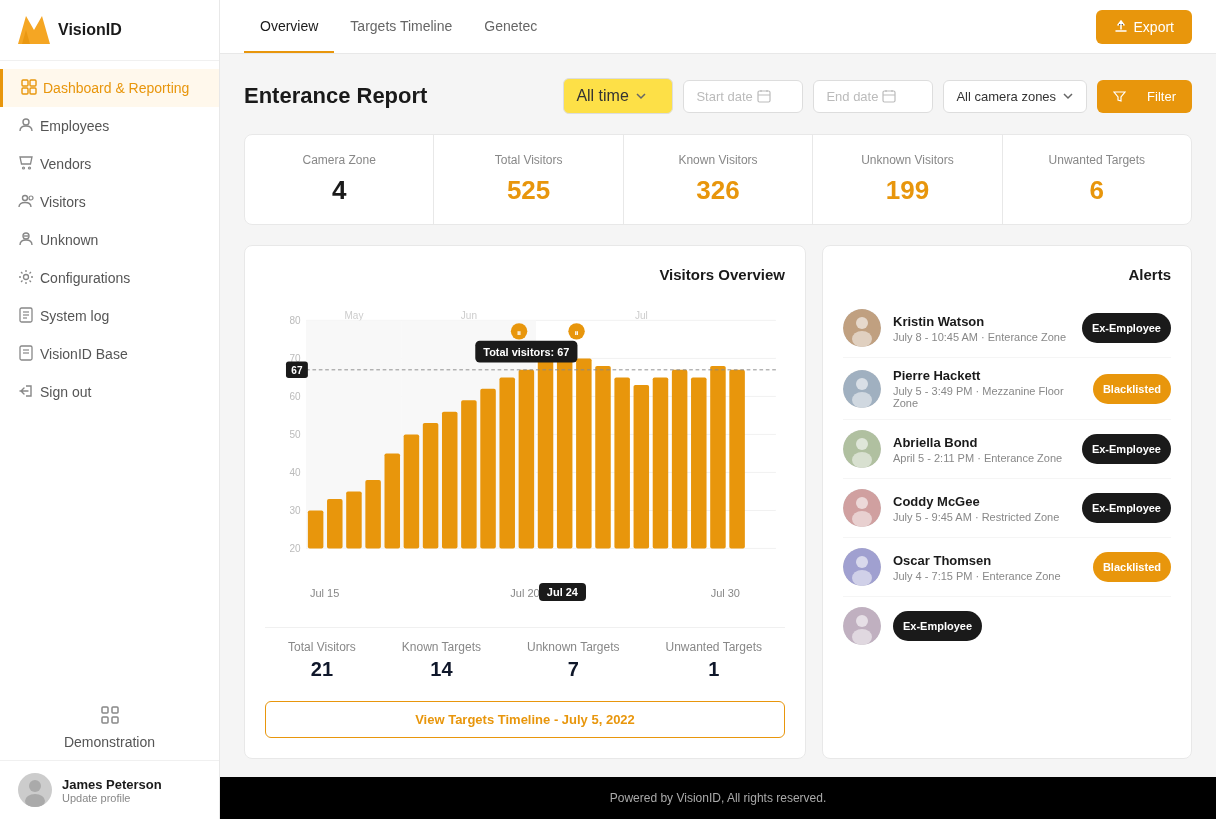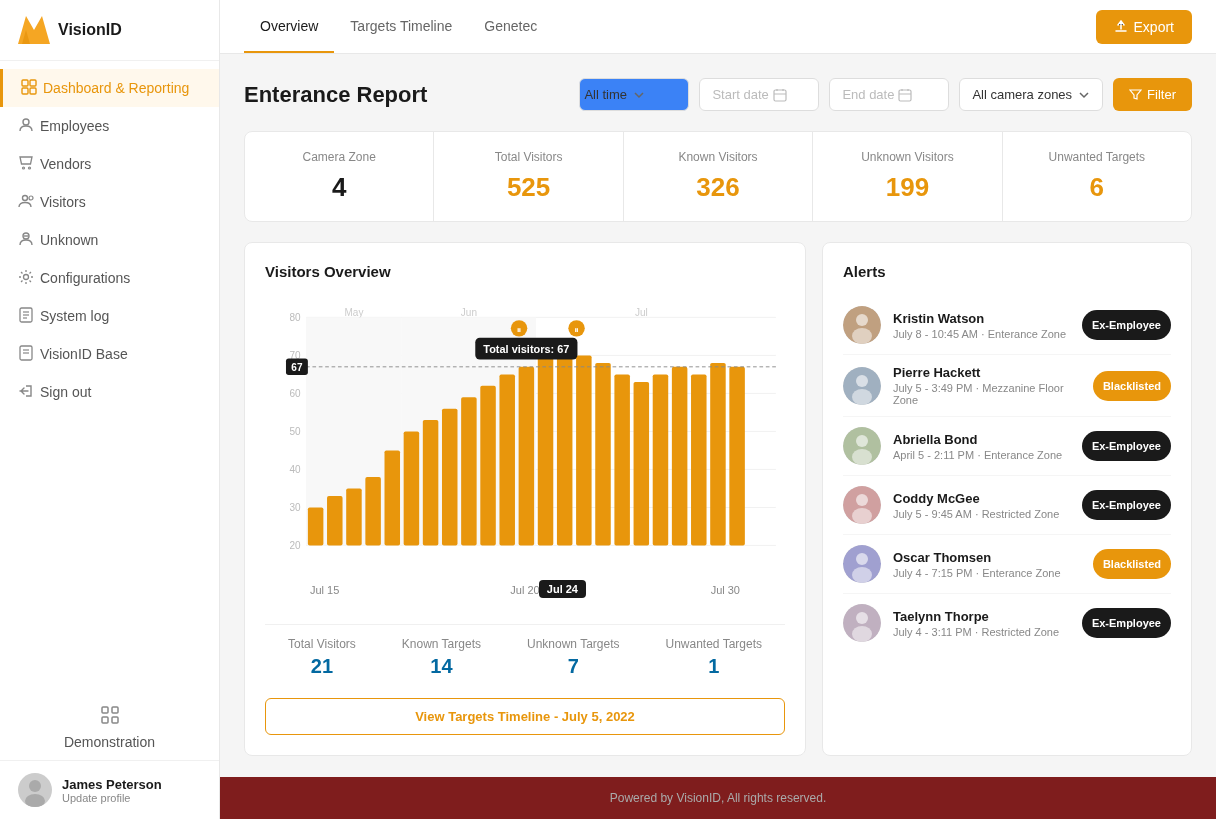--- a/index.html
+++ b/index.html
@@ -29,65 +29,65 @@
     .top-tab { padding: 0 16px; height: 100%; display: flex; align-items: center; font-size: 14px; color: #666; cursor: pointer; border-bottom: 2px solid transparent; }
     .top-tab.active { color: #1a1a1a; border-bottom: 2px solid #E8960C; font-weight: 500; }
     .export-btn { background: #E8960C; color: #fff; border: none; padding: 9px 18px; border-radius: 6px; font-size: 14px; font-weight: 500; cursor: pointer; display: flex; align-items: center; gap: 6px; }
 
     .content { flex: 1; overflow-y: auto; padding: 24px; }
 
     
     .report-header { display: flex; align-items: center; gap: 12px; margin-bottom: 20px; flex-wrap: wrap; }
     .report-title { font-size: 22px; font-weight: 700; color: #1a1a1a; flex: 1; }
     .filter-controls { display: flex; align-items: center; gap: 10px; }
-    .filter-select { border: 1px solid #ddd; border-radius: 6px; padding: 8px 4px; font-size: 13px; color: #333; background: #3b82f6; cursor: pointer; display: flex; align-items: center; gap: 6px; min-width: 110px; }
+    .filter-select { border: 1px solid #ddd; border-radius: 6px; padding: 8px 12px; font-size: 16px; color: #333; background: #fde047; cursor: pointer; display: flex; align-items: center; gap: 6px; min-width: 110px; }
     .date-input { border: 1px solid #ddd; border-radius: 6px; padding: 8px 12px; font-size: 13px; color: #999; background: #fff; cursor: pointer; display: flex; align-items: center; gap: 4px; min-width: 120px; }
     .camera-select { border: 1px solid #ddd; border-radius: 6px; padding: 8px 12px; font-size: 13px; color: #333; background: #fff; cursor: pointer; display: flex; align-items: center; gap: 6px; min-width: 140px; }
-    .filter-btn { background: #E8960C; color: #fff; border: none; padding: 9px 16px; border-radius: 6px; font-size: 13px; font-weight: 500; cursor: pointer; display: flex; align-items: center; gap: 5px; }
+    .filter-btn { background: #E8960C; color: #fff; border: none; padding: 9px 16px; border-radius: 6px; font-size: 13px; font-weight: 500; cursor: pointer; display: flex; align-items: center; gap: 21px; }
 
     
     .stats-row { display: flex; gap: 0; margin-bottom: 20px; background: #fff; border-radius: 8px; border: 1px solid #e8e8e8; overflow: hidden; }
     .stat-card { flex: 1; padding: 18px 20px; text-align: center; border-right: 1px solid #e8e8e8; }
     .stat-card:last-child { border-right: none; }
     .stat-label { font-size: 12px; color: #888; margin-bottom: 8px; }
     .stat-value { font-size: 26px; font-weight: 700; }
     .stat-value.orange { color: #E8960C; }
     .stat-value.dark { color: #1a1a1a; }
 
     
     .bottom-row { display: flex; gap: 16px; }
     .chart-panel { flex: 1; background: #fff; border-radius: 8px; border: 1px solid #e8e8e8; padding: 20px; }
     .alerts-panel { width: 370px; flex-shrink: 0; background: #fff; border-radius: 8px; border: 1px solid #e8e8e8; padding: 20px; }
-    .panel-title { font-size: 15px; font-weight: 600; color: #1a1a1a; margin-bottom: 16px; }
+    .panel-title { font-size: 15px; font-weight: 600; color: #1a1a1a; margin-bottom: 16px; text-align: right; }
 
     
     .chart-area { position: relative; height: 320px; }
 
     
     .chart-stats { display: flex; justify-content: space-around; padding: 12px 0 8px; border-top: 1px solid #f0f0f0; margin-top: 8px; }
     .chart-stat { text-align: center; }
     .chart-stat-label { font-size: 12px; color: #888; margin-bottom: 4px; }
-    .chart-stat-value { font-size: 20px; font-weight: 700; color: #0369a1; }
+    .chart-stat-value { font-size: 20px; font-weight: 700; color: #0f172a; }
 
     .view-timeline-btn { width: 100%; margin-top: 12px; background: #fff; color: #E8960C; border: 1.5px solid #E8960C; padding: 10px; border-radius: 6px; font-size: 13px; font-weight: 600; cursor: pointer; text-align: center; }
 
     
     .alert-item { display: flex; align-items: center; gap: 12px; padding: 10px 0; border-bottom: 1px solid #f5f5f5; }
     .alert-item:last-child { border-bottom: none; }
     .alert-avatar { width: 38px; height: 38px; border-radius: 50%; background: #ddd; flex-shrink: 0; overflow: hidden; }
     .alert-avatar svg { width: 100%; height: 100%; }
     .alert-info { flex: 1; }
     .alert-name { font-size: 13px; font-weight: 600; color: #1a1a1a; }
     .alert-detail { font-size: 11px; color: #888; margin-top: 2px; }
     .badge { padding: 9px 10px; border-radius: 20px; font-size: 11px; font-weight: 600; }
     .badge-ex { background: #1a1a1a; color: #fff; }
     .badge-blacklist { background: #E8960C; color: #fff; }
 
     
-    .footer { text-align: center; padding: 14px; font-size: 12px; color: #aaa; background: #7f1d1d; }
+    .footer { text-align: center; padding: 14px; font-size: 12px; color: #aaa; background: #000000; }
   </style>
 </head>
 <body>
 
 <div class="sidebar">
   <div class="sidebar-logo">
     <svg width="32" height="28" viewBox="0 0 32 28">
       <polygon points="0,28 8,0 16,14 24,0 32,28" fill="#F5A623"></polygon>
       <polygon points="4,28 8,14 12,28" fill="#e08a00" opacity="0.5"></polygon>
     </svg>
@@ -431,24 +431,20 @@
     <span class="badge badge-blacklist">Blacklisted</span>
   </div>
             <div class="alert-item">
     <div class="alert-avatar">
       <svg viewBox="0 0 38 38">
                   <circle cx="19" cy="19" r="19" fill="#c0b0c0"></circle>
                   <circle cx="19" cy="14" r="6" fill="rgba(255,255,255,0.6)"></circle>
                   <ellipse cx="19" cy="30" rx="10" ry="8" fill="rgba(255,255,255,0.5)"></ellipse>
                 </svg>
     </div>
-    <div class="alert-info">
-      <div class="alert-name">Taelynn Thorpe</div>
-      <div class="alert-detail">July 4 - 3:11 PM · Restricted Zone</div>
-    </div>
     <span class="badge badge-ex">Ex-Employee</span>
   </div>
           </div>
       </div>
     </div>
   </div>
 
   <div class="footer">
     <span>Powered by VisionID, All rights reserved.</span>
   </div>

